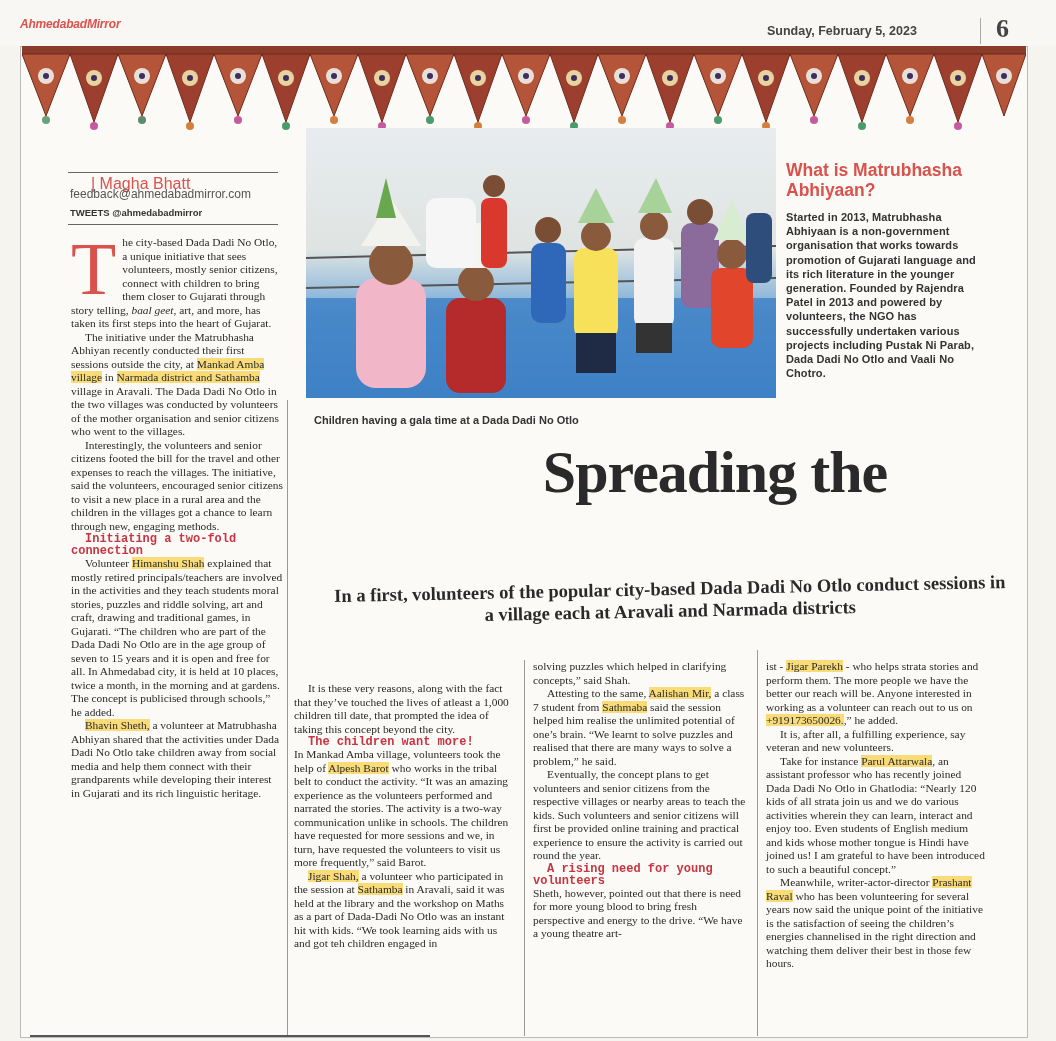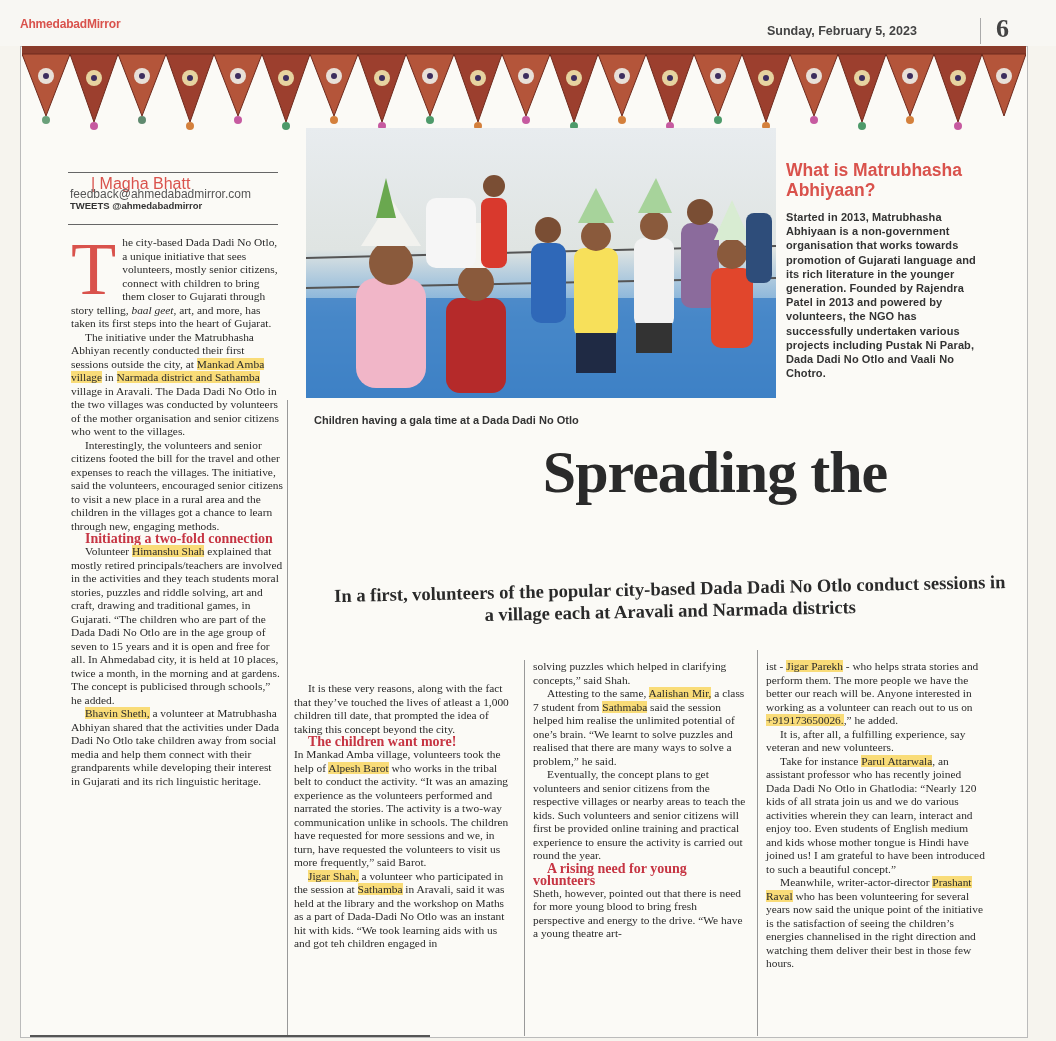--- a/index.html
+++ b/index.html
@@ -9,21 +9,21 @@
     font-family: "Liberation Serif", "DejaVu Serif", serif;
     color: #222;
   }
   .masthead {
     position: absolute; left: 0; top: 0; width: 1056px; height: 46px;
     background: #f8f7f3;
   }
   .paper-name {
     position: absolute; left: 20px; top: 17px;
     font-family: "Liberation Sans", sans-serif; font-weight: bold; font-size: 12px;
-    color: #d9524c; letter-spacing: -0.2px;
+    color: #d9524c; letter-spacing: -0.2px; font-style: italic;
   }
   .paper-date {
     position: absolute; left: 767px; top: 24px;
     font-family: "Liberation Sans", sans-serif; font-weight: bold; font-size: 12.5px; color: #444;
   }
   .page-divider { position: absolute; left: 980px; top: 18px; width: 1px; height: 26px; background: #aaa; }
   .page-number {
     position: absolute; left: 996px; top: 14px;
     font-family: "Liberation Serif", serif; font-weight: bold; font-size: 26px; color: #444;
   }
@@ -43,42 +43,42 @@
   }
   .photo-caption {
     position: absolute; left: 314px; top: 414px;
     font-family: "Liberation Sans", sans-serif; font-weight: bold; font-size: 11px; color: #333;
   }
 
   .byline { position: absolute; left: 70px; top: 178px; font-family: "Liberation Sans", sans-serif; }
   .byline-rule-top { position: absolute; left: 68px; top: 172px; width: 210px; height: 1px; background: #666; }
   .byline-name { font-size: 16px; font-weight: normal; color: #d9524c; line-height: 11px; margin-left: 21px; }
   .byline-email { font-size: 12px; color: #555; line-height: 11px; }
-  .byline-tweets { font-size: 9.5px; color: #333; margin-top: 0; font-weight: bold; }
+  .byline-tweets { font-size: 9.5px; color: #333; margin-top: 7px; font-weight: bold; }
   .byline-rule-bottom { position: absolute; left: 68px; top: 224px; width: 210px; height: 1px; background: #666; }
 
   .col {
     position: absolute; font-size: 11.4px; line-height: 13.5px; color: #2a2a2a;
   }
   .col p { margin: 0; text-indent: 14px; }
   .col p.noindent { text-indent: 0; }
   .col1 { left: 71px; top: 236px; width: 212px; }
   .col2 { left: 294px; top: 682px; width: 222px; }
   .col3 { left: 533px; top: 660px; width: 215px; }
   .col4 { left: 766px; top: 660px; width: 220px; }
 
   .dropcap {
     float: left; font-size: 74px; line-height: 58px; color: #d9524c;
     margin: 4px 6px 0 0; font-family: "Liberation Serif", serif;
   }
   .lead-para { text-indent: 0 !important; }
 
   .subhead {
-    font-family: Liberation Serif, serif; font-weight: bold; color: #c63543;
-    font-size: 14px; line-height: 12px; margin: 9px 0 1px 0; text-indent: 0;
+    font-family: Liberation Mono, monospace; font-weight: bold; color: #c63543;
+    font-size: 12px; line-height: 12px; margin: 9px 0 1px 0; text-indent: 0;
   }
   .hl { background: #f9dc78; }
 
   .sidebar-box { position: absolute; left: 786px; top: 160px; width: 200px; font-family: "Liberation Sans", sans-serif; }
   .sidebar-title { font-size: 17.5px; font-weight: bold; color: #d9524c; line-height: 20px; }
   .sidebar-body { margin-top: 10px; font-size: 11px; line-height: 14.2px; color: #333; font-weight: bold; letter-spacing: 0.1px; }
 
   .headline {
     position: absolute; left: 330px; top: 440px; width: 680px; text-align: center;
     font-family: "Liberation Serif", serif; font-weight: bold; color: #2a2a2a;

